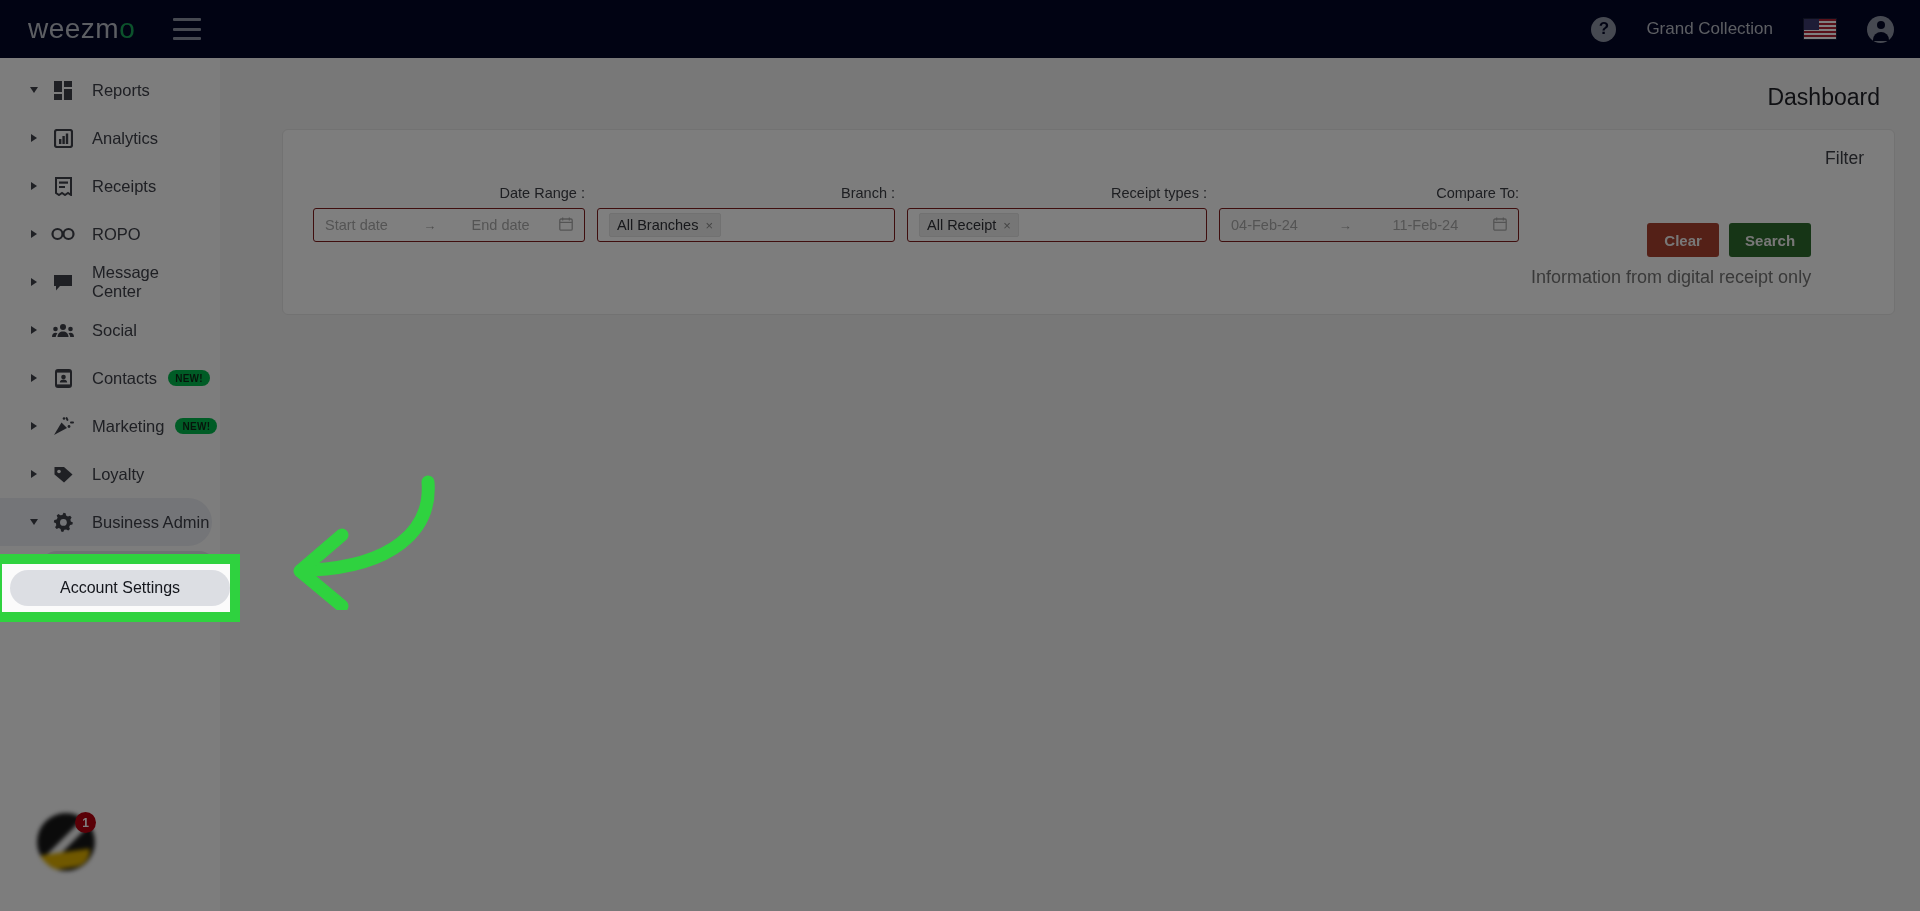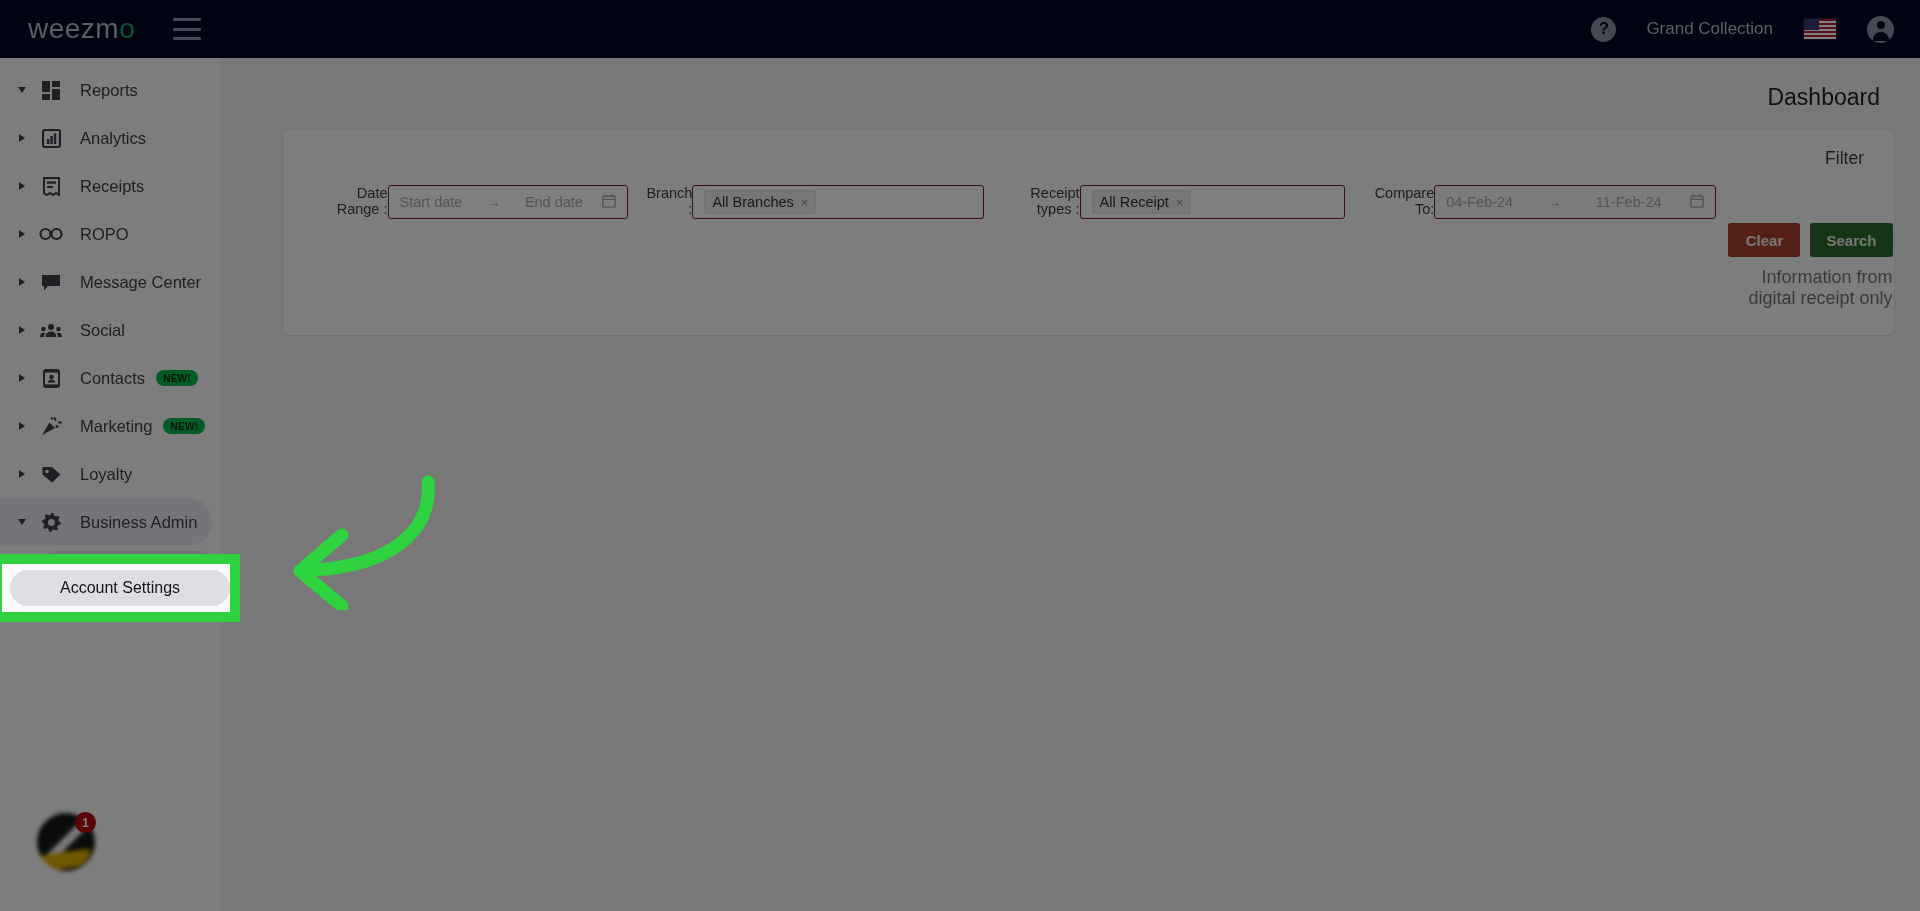--- a/index.html
+++ b/index.html
@@ -84,21 +84,21 @@
     position: absolute; left: 0; top: 58px;
     width: 220px; height: 853px;
     background: #fafafa;
     padding-top: 8px;
     z-index: 3;
   }
   .nav-item {
     position: relative;
     height: 48px;
     display: flex; align-items: center;
-    padding-left: 14px;
+    padding-left: 26px;
     cursor: pointer;
     border-radius: 0 24px 24px 0;
     margin-right: 8px;
   }
   .nav-item.active { background: #e8eaf0; }
   .nav-caret {
     width: 16px; flex: 0 0 16px;
     display: flex; align-items: center; justify-content: center;
   }
   .caret-right {
@@ -189,21 +189,21 @@
     border-radius: 6px;
     padding: 18px 30px 26px 30px;
   }
   .filter-title {
     font-size: 17.5px; color: #3c3e45;
     margin-bottom: 16px;
   }
   .filter-row {
     display: flex; align-items: flex-start; gap: 12px;
   }
-  .field { display: flex; flex-direction: row; }
+  .field { display: flex; flex-direction: column; }
   .field-label {
     font-size: 14.5px; color: #3c3e45;
     margin-bottom: 7px;
   }
   .control {
     height: 34px;
     border: 1px solid #7f1d1d;
     background: #fff;
     border-radius: 3px;
     display: flex; align-items: center;

